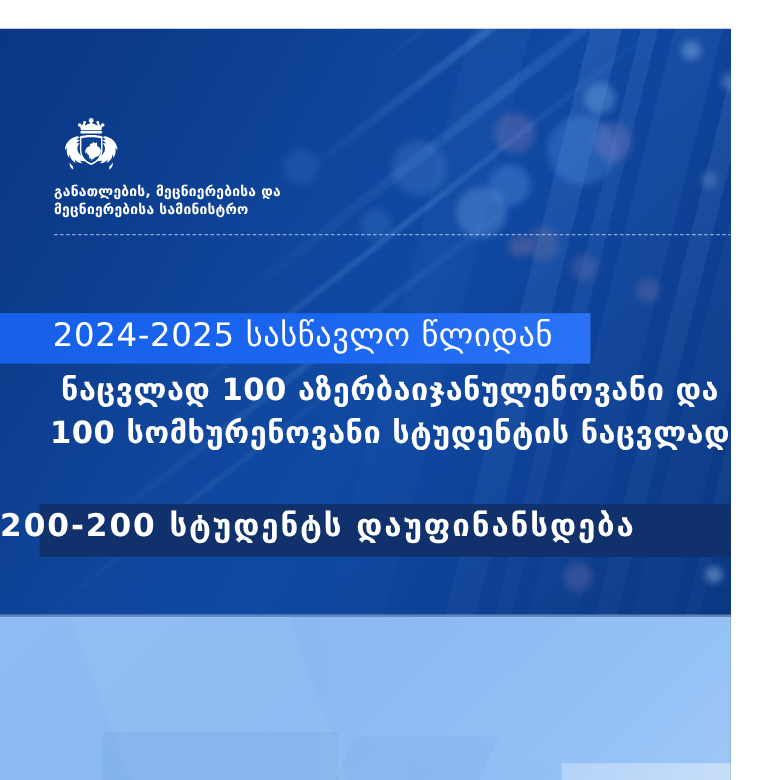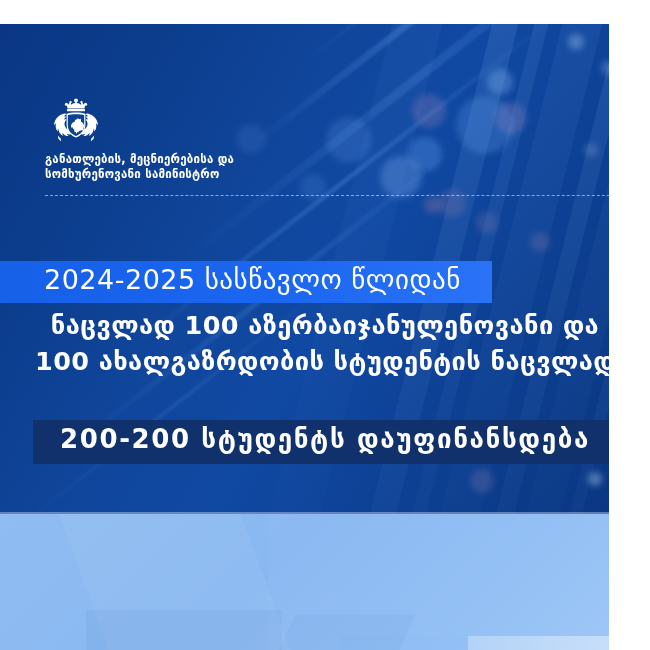--- a/index.html
+++ b/index.html
@@ -144,21 +144,21 @@
     top: 396px;
     width: 608px;
     height: 44px;
     background: #10316b;
   }
   .emph-text {
     position: absolute;
     left: 0;
     top: 400px;
     width: 650px;
-    text-align: center;
+    text-align: left;
     color: #ffffff;
     font-size: 26px;
     font-weight: 700;
     letter-spacing: 1.6px;
     white-space: nowrap;
   }
 
   
   .bottom-panel {
     position: absolute;
@@ -283,32 +283,32 @@
 
           <path d="M27.3 31.8c-.5-1.4-.3-2.9.5-4.1.5-.7 1.2-1.3 2-1.6l.9-.3.3-1.3c.1-.5.5-.9 1-1l1.2-.2.6-1.4.9 1.2 1.3.1c.6.1 1 .6 1 1.2l-.1 1.2 1 .6c1 .6 1.7 1.5 2 2.6.3 1.2.1 2.5-.6 3.5l-.5.7.7 1.7-1.7-.7-.8.5c-1.2.7-2.6.9-3.9.5l-.9-.3-1.1.9-.2-1.4-.8-.6c-.9-.6-1.5-1.5-1.8-2.5z"></path>
           <path d="M30.2 33.6l.4 2.6 1.3-.3.5 2.2.9-2.1 1.3.5-.1-2.7-1.6.5z"></path>
           <rect x="34.4" y="22.3" width="1.1" height="6.6" rx="0.5" transform="rotate(32 34.9 25.6)"></rect>
         </g>
       </svg>
     </div>
 
     <div class="ministry-name">
       <span class="l1">განათლების, მეცნიერებისა და</span>
-      <span class="l2">სომხურენოვანი სამინისტრო</span>
+      <span class="l2">მეცნიერებისა სამინისტრო</span>
     </div>
 
     <div class="divider"></div>
   </div>
 
   <div class="year-bar"></div>
   <div class="year-text">2024-2025 სასწავლო წლიდან</div>
 
   <div class="body-lines">
     <div class="bline">ნაცვლად 100 აზერბაიჯანულენოვანი და</div>
-    <div class="bline">100 ახალგაზრდობის სტუდენტის ნაცვლად</div>
+    <div class="bline">100 სომხურენოვანი სტუდენტის ნაცვლად</div>
   </div>
 
   <div class="emph-box"></div>
   <div class="emph-text">200-200 სტუდენტს დაუფინანსდება</div>
 
   <div class="bottom-panel">
     <div class="poly" style="left:88px; top:0px; width:182px; height:160px; transform:skewX(20deg); opacity:.45;"></div>
     <div class="poly2" style="left:86px; top:96px; width:196px; height:64px;"></div>
     <div class="poly" style="left:268px; top:0px; width:72px; height:160px; opacity:.25;"></div>
     <div class="poly2" style="left:282px; top:100px; width:120px; height:60px; transform:skewX(-24deg); opacity:.8;"></div>

